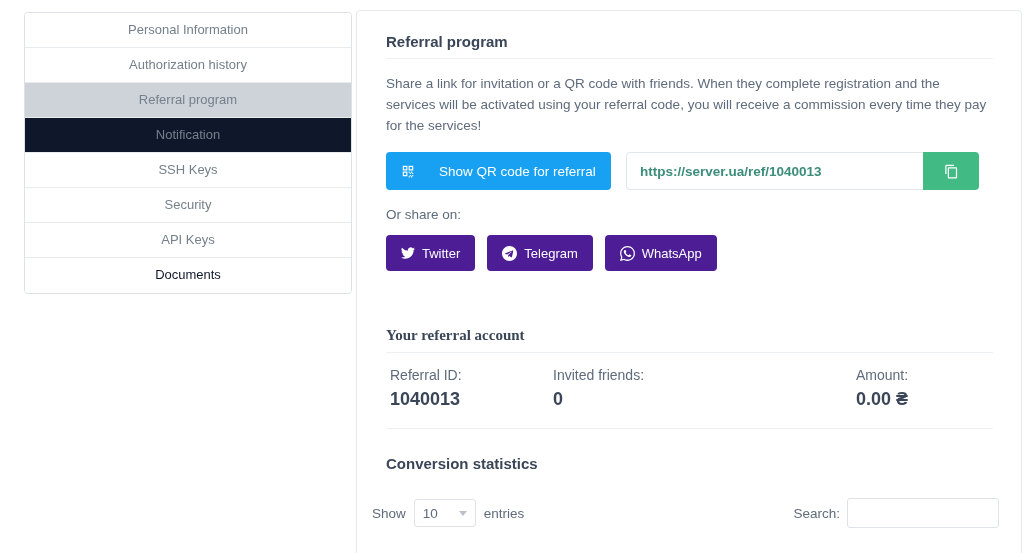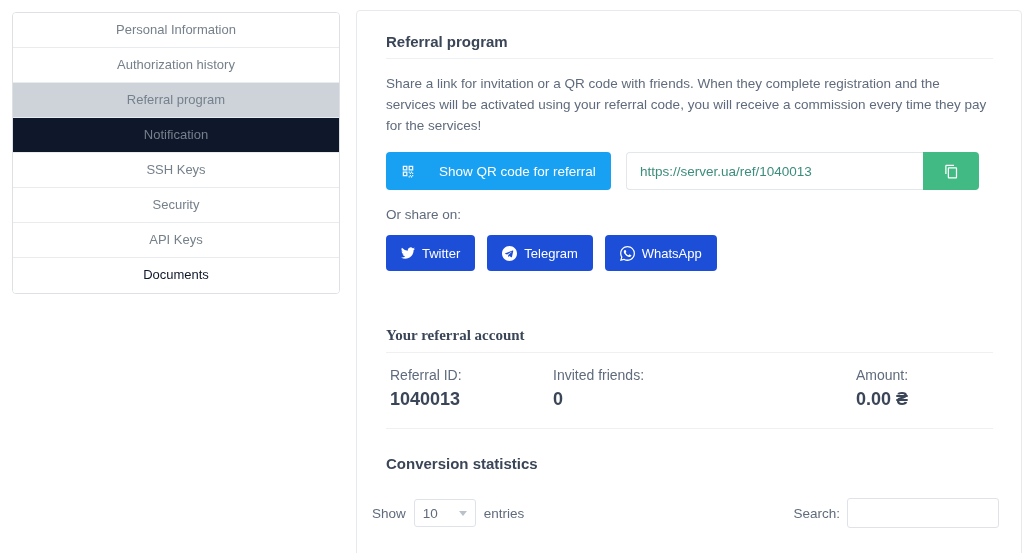--- a/index.html
+++ b/index.html
@@ -5,21 +5,21 @@
   * { box-sizing: border-box; }
   html,body { margin:0; padding:0; }
   body {
     width:1024px; height:553px; position:relative; overflow:hidden;
     background:#ffffff; font-family:"Liberation Sans", sans-serif;
     color:#5f6b7c; font-size:13.5px;
   }
 
   
   .sidebar {
-    position:absolute; left:12px; top:12px; width:328px;
+    position:absolute; left:24px; top:12px; width:328px;
     background:#fff; border:1px solid #dde1e6; border-radius:4px;
   }
   .sidebar-item {
     height:35px; line-height:34px; text-align:center;
     font-size:13px; color:#75808b; border-bottom:1px solid #e9ecef;
     cursor:pointer; background:#fff;
   }
   .sidebar-item:first-child { border-radius:3px 3px 0 0; }
   .sidebar-item:last-child { border-bottom:none; border-radius:0 0 3px 3px; }
   .sidebar-item.active { background:#ced3da; }
@@ -42,31 +42,31 @@
   .actions-row { display:flex; align-items:center; margin:0 0 0 0; height:38px; }
   .qr-btn {
     background:#18a0f2; color:#fff; border:none; border-radius:4px;
     height:38px; padding:0 15px; font-size:13.5px; font-family:inherit;
     display:inline-flex; align-items:center; gap:24px; cursor:pointer;
   }
   .link-group { margin-left:auto; margin-right:14px; display:flex; width:353px; height:38px; }
   .link-input {
     flex:1; min-width:0; border:1px solid #e2e7ec; border-right:none;
     border-radius:4px 0 0 4px; padding:0 13px; font-family:inherit;
-    font-size:13.5px; font-weight:normal; color:#3c8d7b; outline:none;
+    font-size:13.5px; font-weight:bold; color:#3c8d7b; outline:none;
   }
   .copy-btn {
     width:56px; background:#41ba83; border:none; border-radius:0 4px 4px 0;
     color:#fff; display:flex; align-items:center; justify-content:center; cursor:pointer;
   }
 
   .share-label { margin:17px 0 13px; }
   .social-row { display:flex; gap:12px; }
   .social-btn {
-    background:#1d4ed8; color:#fff; border:none; border-radius:4px;
+    background:#4c1d95; color:#fff; border:none; border-radius:4px;
     height:36px; padding:0 15px; font-size:13px; font-family:inherit;
     display:inline-flex; align-items:center; gap:7px; cursor:pointer;
   }
   .social-btn svg { display:block; }
 
   .account-title { margin-top:56px;font-family:Liberation Serif, serif; }
   .stats-row { display:flex; padding:14px 0 18px 4px; border-bottom:1px solid #eef1f4; }
   .stat-col-1 { width:163px; }
   .stat-col-2 { width:303px; }
   .stat-col-3 { flex:1; }

